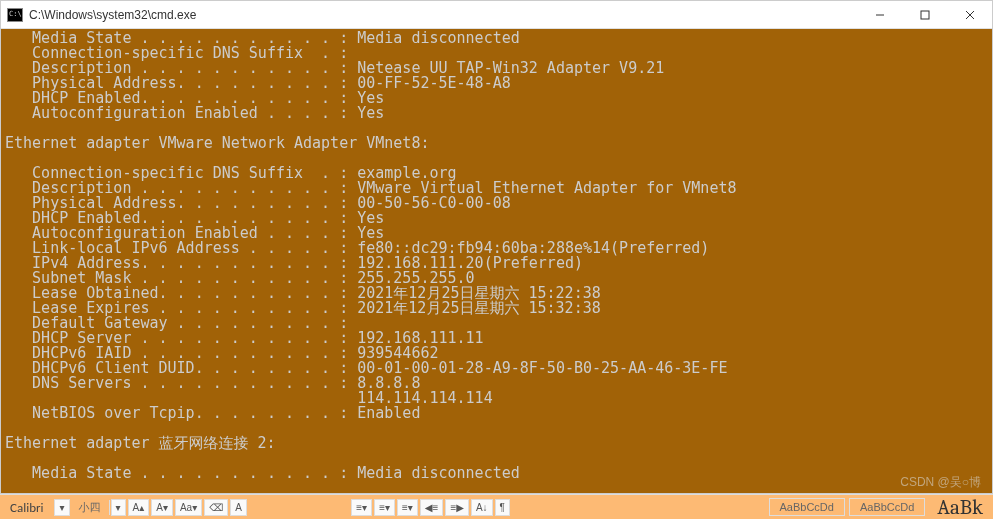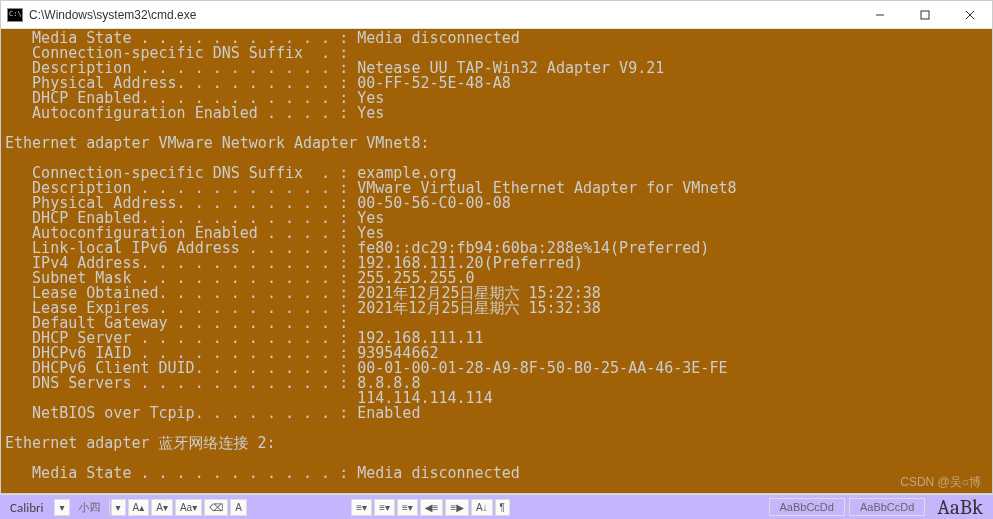--- a/index.html
+++ b/index.html
@@ -96,21 +96,21 @@
       font-size: 12px;
       font-family: "Microsoft YaHei", sans-serif;
       pointer-events: none;
     }
     .bottom-strip {
       position: absolute;
       bottom: 0;
       left: 0;
       width: 100%;
       height: 25px;
-      background: #c4b5fd;
+      background: #fdba74;
       border-top: 1px solid #ddd;
       display: flex;
       align-items: center;
       font-size: 11px;
       color: #666;
       overflow: hidden;
     }
     .strip-item {
       padding: 0 8px;
       border-right: 1px solid #ddd;

